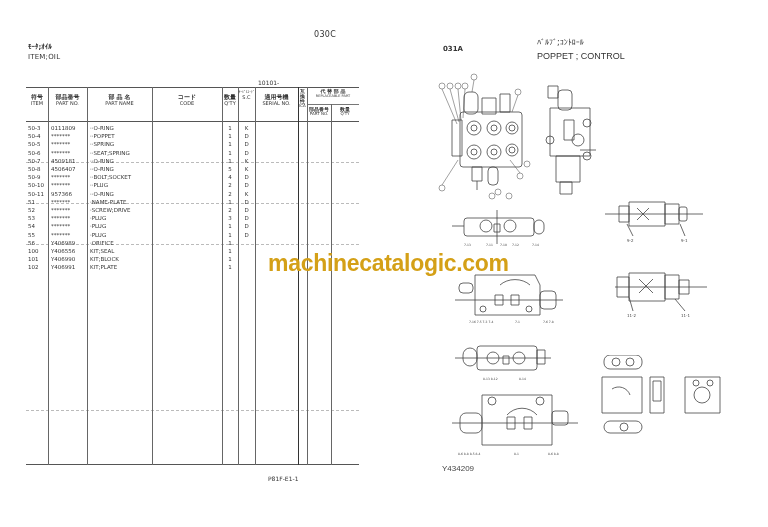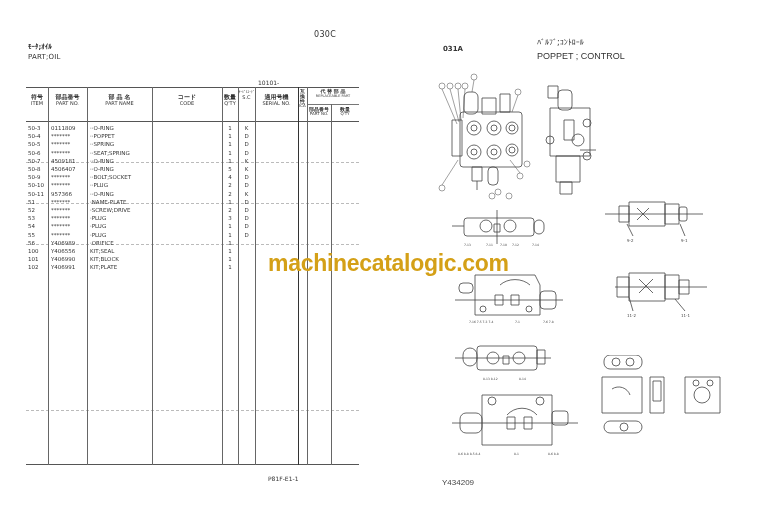--- a/index.html
+++ b/index.html
@@ -18,31 +18,31 @@
   .hdr { position:absolute; font-size:5px; text-align:center; color:#333; line-height:1.2; }
   .hdr .jp { font-weight:bold; font-size:6px; display:block; }
   .row { position:absolute; left:0; height:8px; font-size:5.5px; color:#333; line-height:8px; }
   .cell { position:absolute; white-space:nowrap; }
   .footer-code { left:268px; top:475px; font-size:6px; color:#333; }
 
   
   .r-code { left:443px; top:45px; font-size:7px; font-weight:bold; color:#333; }
   .r-jp { left:537px; top:38px; font-size:8px; color:#333; }
   .r-en { left:537px; top:51px; font-size:9px; color:#333; font-family:"Liberation Sans", sans-serif; }
-  .r-fig { left:442px; top:478px; font-size:8px; color:#444; font-family:"Liberation Sans", sans-serif; }
+  .r-fig { left:442px; top:464px; font-size:8px; color:#444; font-family:"Liberation Sans", sans-serif; }
   .watermark { left:268px; top:250px; font-size:23px; font-weight:bold; color:#d4a017; font-family:"Liberation Sans", sans-serif; letter-spacing:-0.3px; }
   svg.drw { position:absolute; }
   svg.drw * { vector-effect:non-scaling-stroke; }
 </style>
 </head>
 <body>
 
 <div class="abs page-code">030C</div>
 <div class="abs title-jp">ﾓｰﾀ;ｵｲﾙ</div>
-<div class="abs title-en">PART;OIL</div>
+<div class="abs title-en">ITEM;OIL</div>
 <div class="abs serial-range">10101-</div>
 
 <div class="tbl" id="tbl">
 
   <div class="hline" style="top:0;width:333px;"></div>
   <div class="hline" style="top:34px;width:333px;"></div>
   <div class="hline" style="top:17px;left:281px;width:52px;background:#777;"></div>
   <div class="hline dash" style="top:75px;width:333px;"></div>
   <div class="hline dash" style="top:116px;width:333px;"></div>
   <div class="hline dash" style="top:157px;width:333px;"></div>

